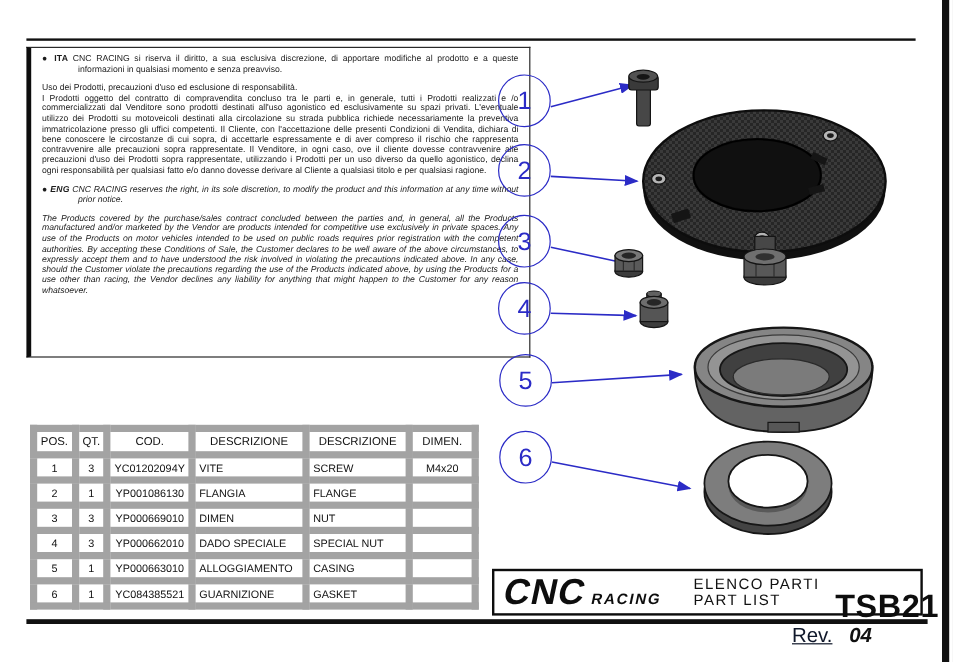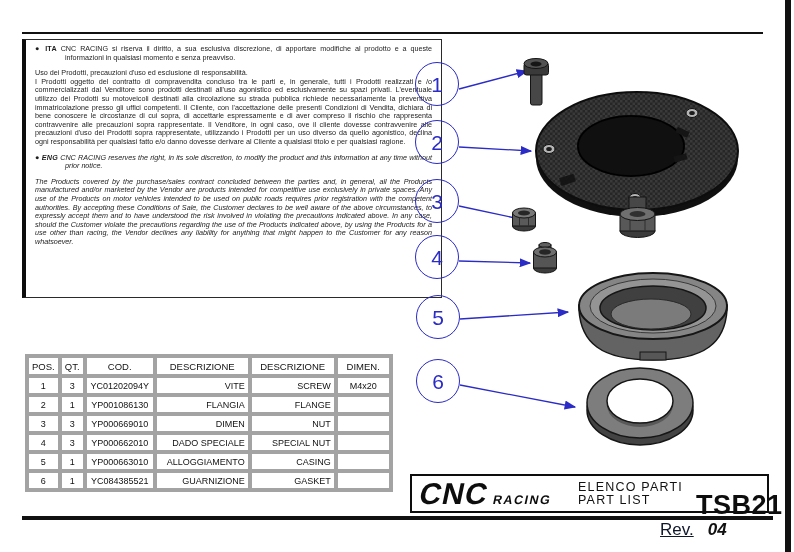--- a/index.html
+++ b/index.html
@@ -35,25 +35,25 @@
 
   
   .diagram { position:absolute; left:0; top:0; width:794px; height:552px; pointer-events:none; }
 
   
   .parts-table {
     position:absolute; left:25px; top:354px; border-collapse:collapse;
     font-size:9px; color:#111; table-layout:fixed;
   }
   .parts-table th, .parts-table td {
-    border:4px solid #a3a3a3; padding:0 3px; height:15px; overflow:hidden; white-space:nowrap;
+    border:6px solid #a3a3a3; padding:0 3px; height:15px; overflow:hidden; white-space:nowrap;
   }
   .parts-table th { font-weight:normal; font-size:9.5px; height:16px; text-align:center; }
   .parts-table td.c { text-align:center; }
-  .parts-table td.l { text-align:right; }
+  .parts-table td.l { text-align:left; }
 
   
   .title-block {
     position:absolute; left:410px; top:474px; width:359px; height:39px;
     box-sizing:border-box; border:2px solid #0d0d0d;
     display:flex; align-items:center; padding:0 6px 0 8px;
   }
   .brand { display:flex; align-items:baseline; flex:0 0 158px; }
   .brand-cnc {
     font-size:30px; font-weight:bold; letter-spacing:1px; color:#0d0d0d;

